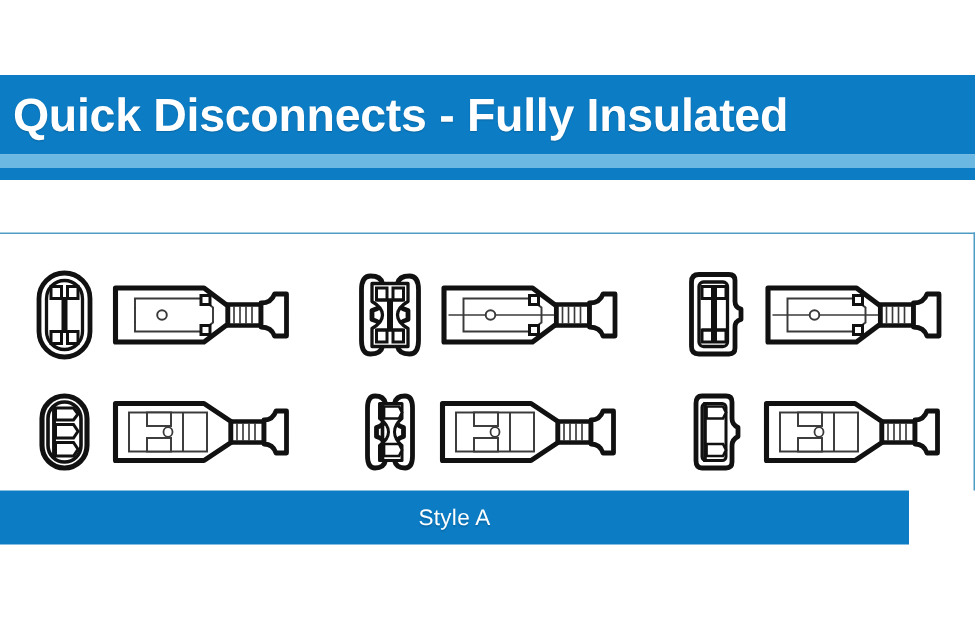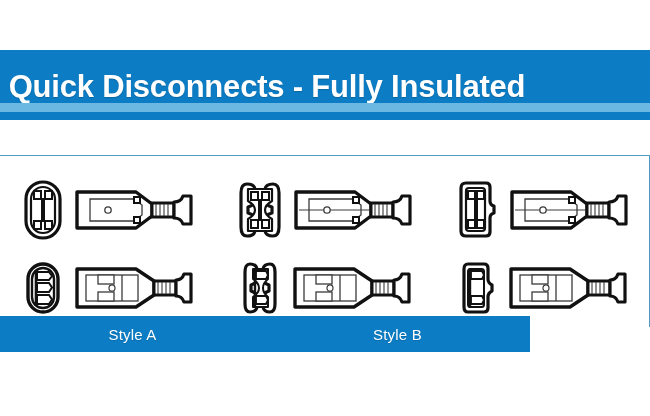--- a/index.html
+++ b/index.html
@@ -27,21 +27,21 @@
     position: absolute;
     left: 0;
     top: 50px;
     width: 650px;
     height: 53px;
     background: #0C7CC4;
   }
   .header-title {
     position: absolute;
     left: 0;
-    top: 60px;
+    top: 50px;
     width: 534px;
     height: 53px;
     display: flex;
     align-items: center;
     justify-content: center;
     color: #ffffff;
     font-size: 31px;
     font-weight: bold;
     letter-spacing: -0.2px;
     white-space: nowrap;
@@ -102,22 +102,22 @@
   .row-top { top: 14px; }
   .row-bottom { top: 92px; }
 
   .fig-end { flex: 0 0 auto; }
   .fig-side { flex: 0 0 auto; }
 
   
   .footer-band {
     position: absolute;
     left: 0;
-    top: 316px;
-    width: 530px;
+    top: 327px;
+    width: 606px;
     height: 36px;
     background: #0C7CC4;
     display: flex;
   }
   .footer-cell {
     flex: 1 1 0;
     display: flex;
     align-items: center;
     justify-content: center;
     color: #ffffff;
@@ -347,16 +347,15 @@
             <path d="M102,20 Q108,20 110,14 L117,14 L117,42 L110,42 Q108,36 102,36 Z" fill="#ffffff" stroke="#111111" stroke-width="3.2" stroke-linejoin="round"></path>
           </svg>
         </div>
       </div>
     </div>
 
   </div>
 
   <div class="footer-band">
     <div class="footer-cell">Style A</div>
-    <div class="footer-cell">Style B</div>
   </div>
 
 </div>
 
 </body></html>

